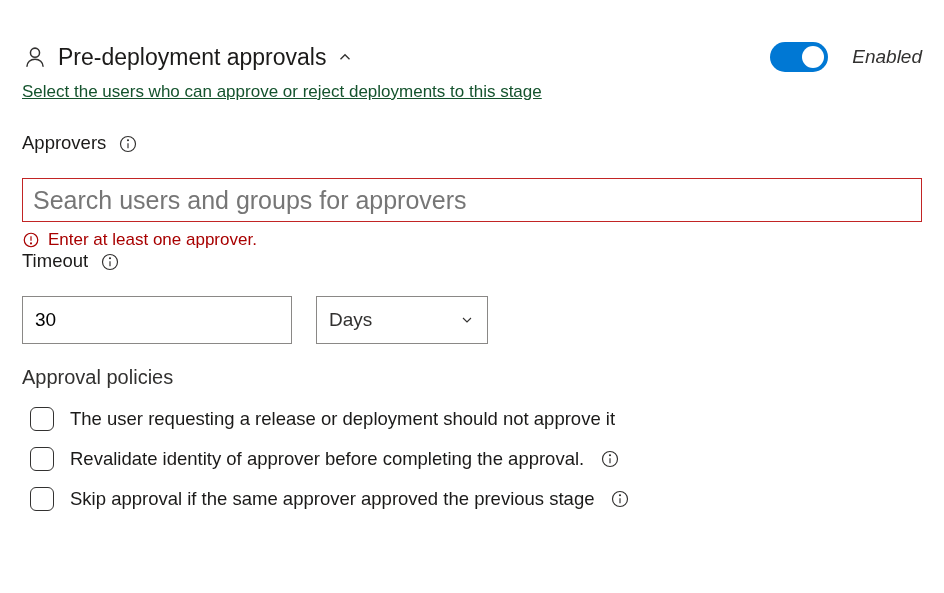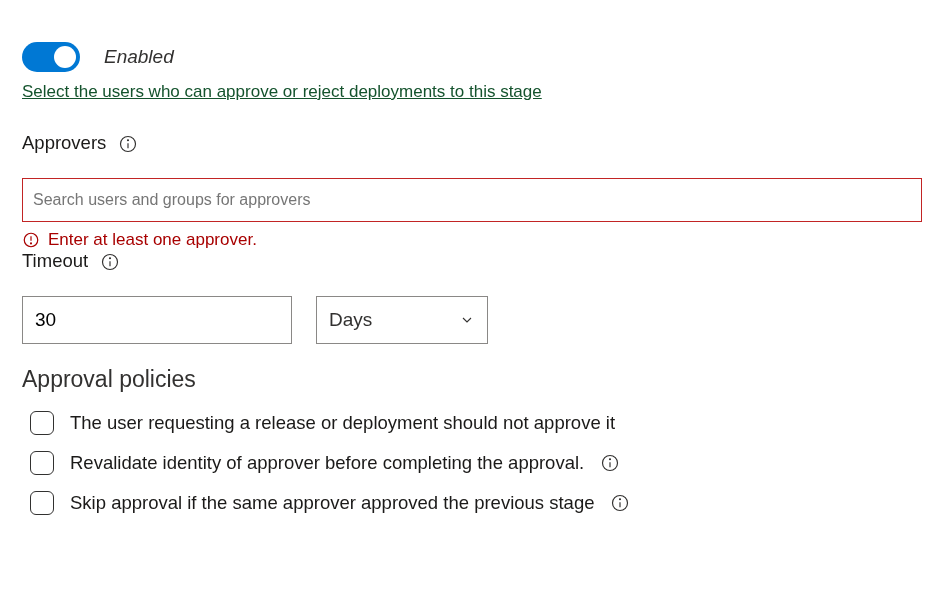--- a/index.html
+++ b/index.html
@@ -40,21 +40,21 @@
     }
     .field-label {
       font-size: 18.5px;
       color: #1b1a19;
     }
     .search-input {
       width: 100%;
       height: 44px;
       border: 1px solid #c22424;
       padding: 0 10px;
-      font-size: 16px;
+      font-size: 25px;
       color: #b91c1c;
       outline: none;
       font-family: inherit;
     }
     .search-input::placeholder { color: #767676; }
     .error-row {
       display: flex;
       align-items: center;
       gap: 8px;
       margin-top: 8px;
@@ -83,21 +83,21 @@
       height: 48px;
       border: 1px solid #8a8886;
       display: flex;
       align-items: center;
       padding: 10px 12px;
       cursor: pointer;
       justify-content: space-between;
     }
     .select-text { font-size: 19px; }
     .policies-title {
-      font-size: 23px;
+      font-size: 20px;
       margin-bottom: 18px;
     }
     .checkbox-row {
       display: flex;
       align-items: center;
       gap: 16px;
       margin-left: 8px;
       margin-bottom: 16px;
     }
     .checkbox {
@@ -138,20 +138,34 @@
     .toggle-label { font-size: 19px; }
     svg { display: block; }
     .cursor-p { cursor: pointer; }
   </style>
 </head>
 <body>
 
 
 
 <div class="header-row">
+  <div class="header-left cursor-p">
+    <span>
+      <svg width="26" height="26" viewBox="0 0 24 24" fill="none" stroke="#323130" stroke-width="1.4">
+        <circle cx="12" cy="8" r="4.2"></circle>
+        <path d="M4.5 21c0-4.2 3.4-7 7.5-7s7.5 2.8 7.5 7"></path>
+      </svg>
+    </span>
+    <span class="title">Pre-deployment approvals</span>
+    <span>
+      <svg width="18" height="18" viewBox="0 0 24 24" fill="none" stroke="#323130" stroke-width="1.8">
+        <path d="M6 15l6-6 6 6"></path>
+      </svg>
+    </span>
+  </div>
   <div class="toggle-wrap">
     <div class="toggle">
       <div class="toggle-knob"></div>
     </div>
     <span class="toggle-label">Enabled</span>
   </div>
 </div>
 
 <div class="subtitle">Select the users who can approve or reject deployments to this stage</div>
 

